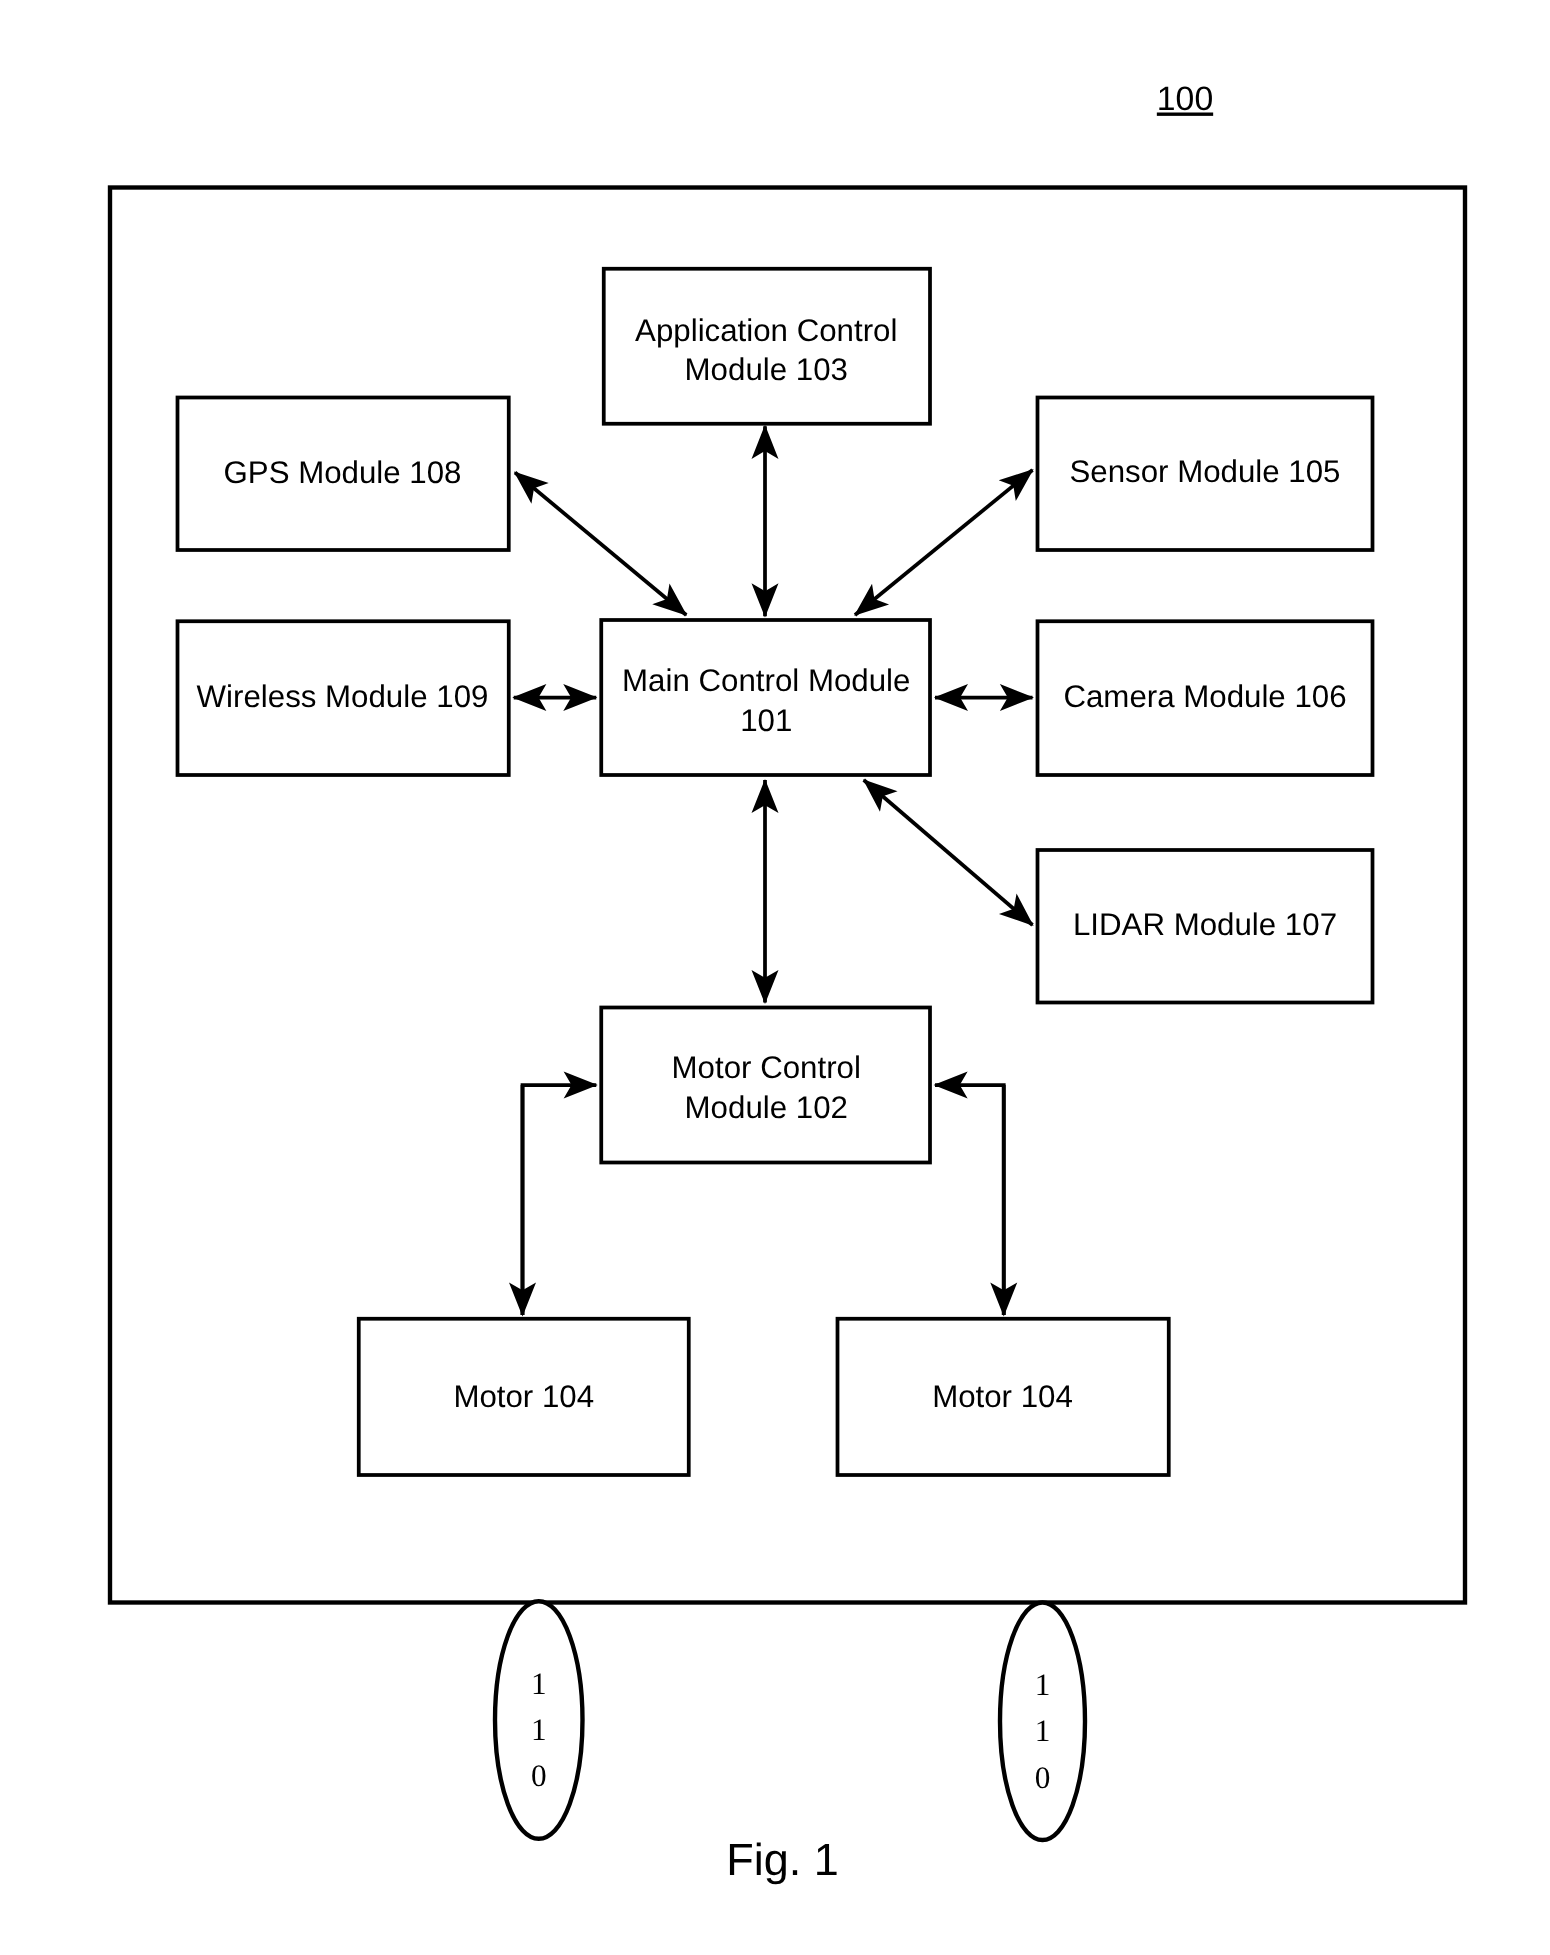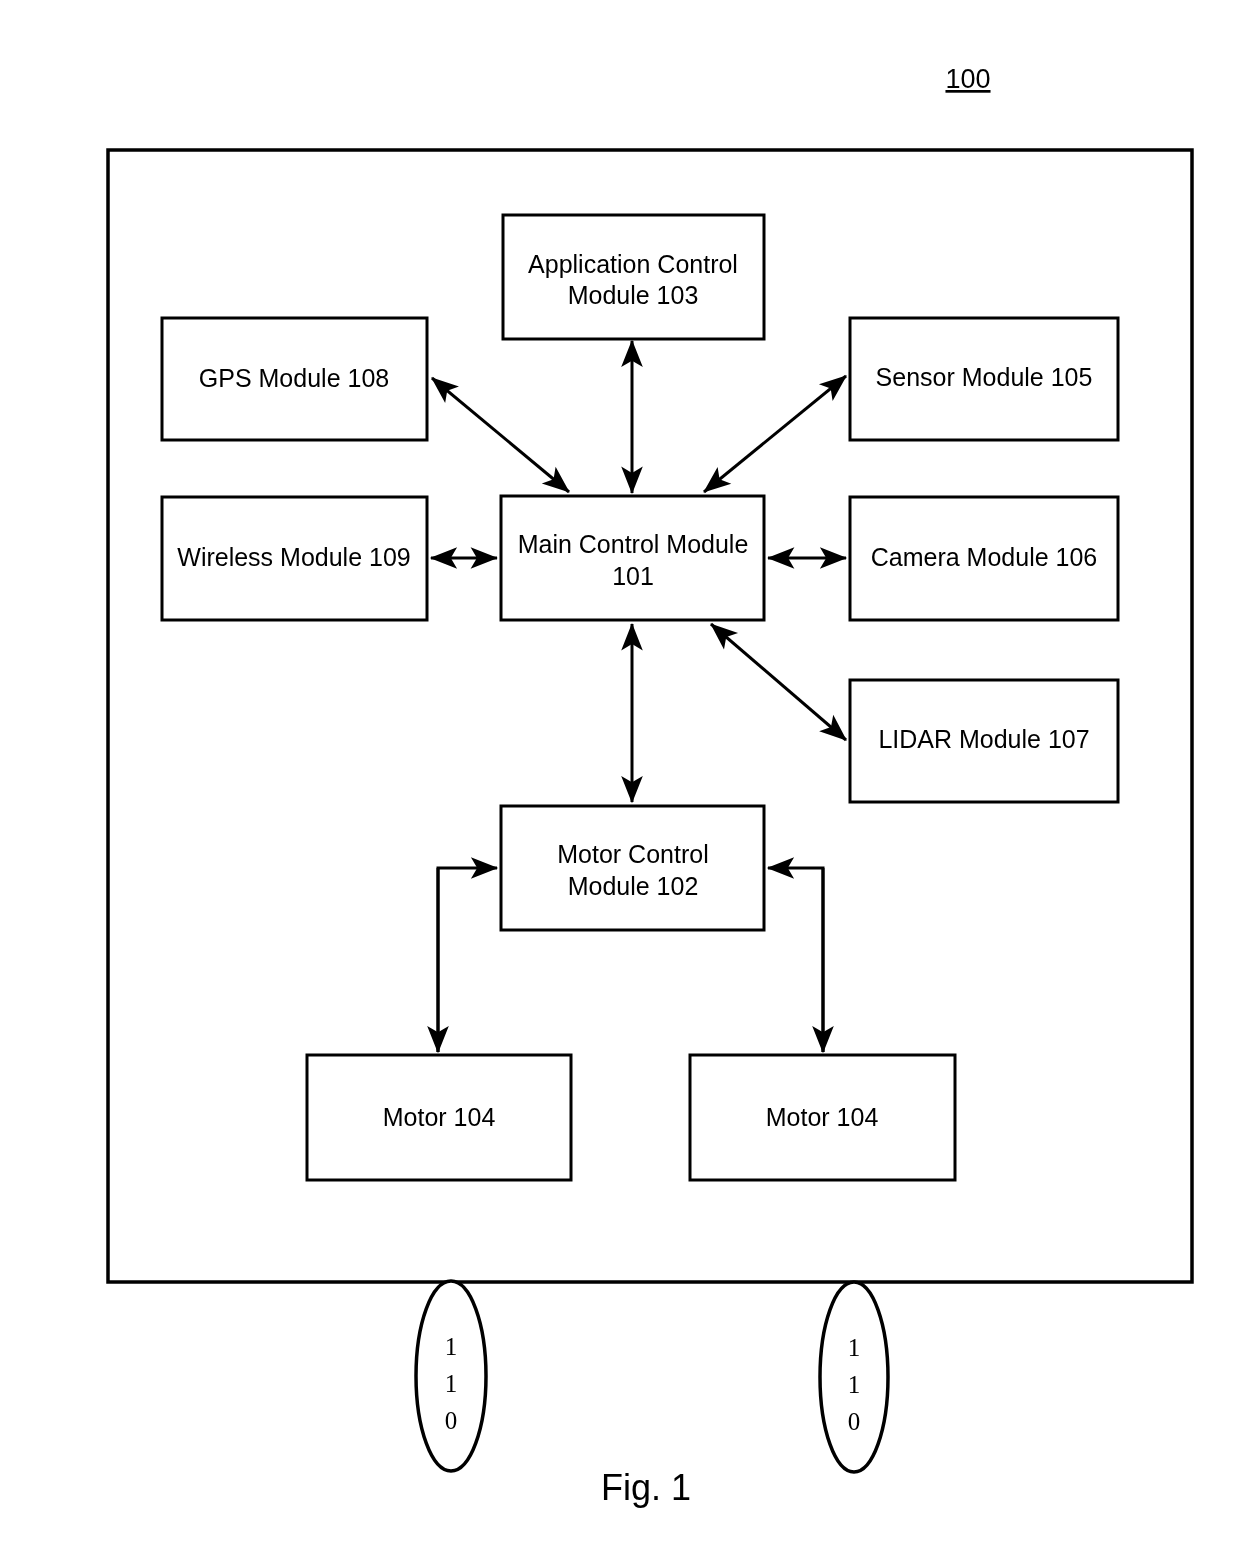--- a/index.html
+++ b/index.html
@@ -12,21 +12,20 @@
     width: 1240px;
     height: 1564px;
     font-family: "Liberation Sans", sans-serif;
     color: #000000;
     overflow: hidden;
   }
   #figure-root {
     position: relative;
     width: 1085px;
     height: 1564px;
-    padding-left: 20px;
   }
   svg#diagram {
     display: block;
     width: 1240px;
     height: 1564px;
   }
   .box-rect {
     fill: #ffffff;
     stroke: #000000;
     stroke-width: 3;

